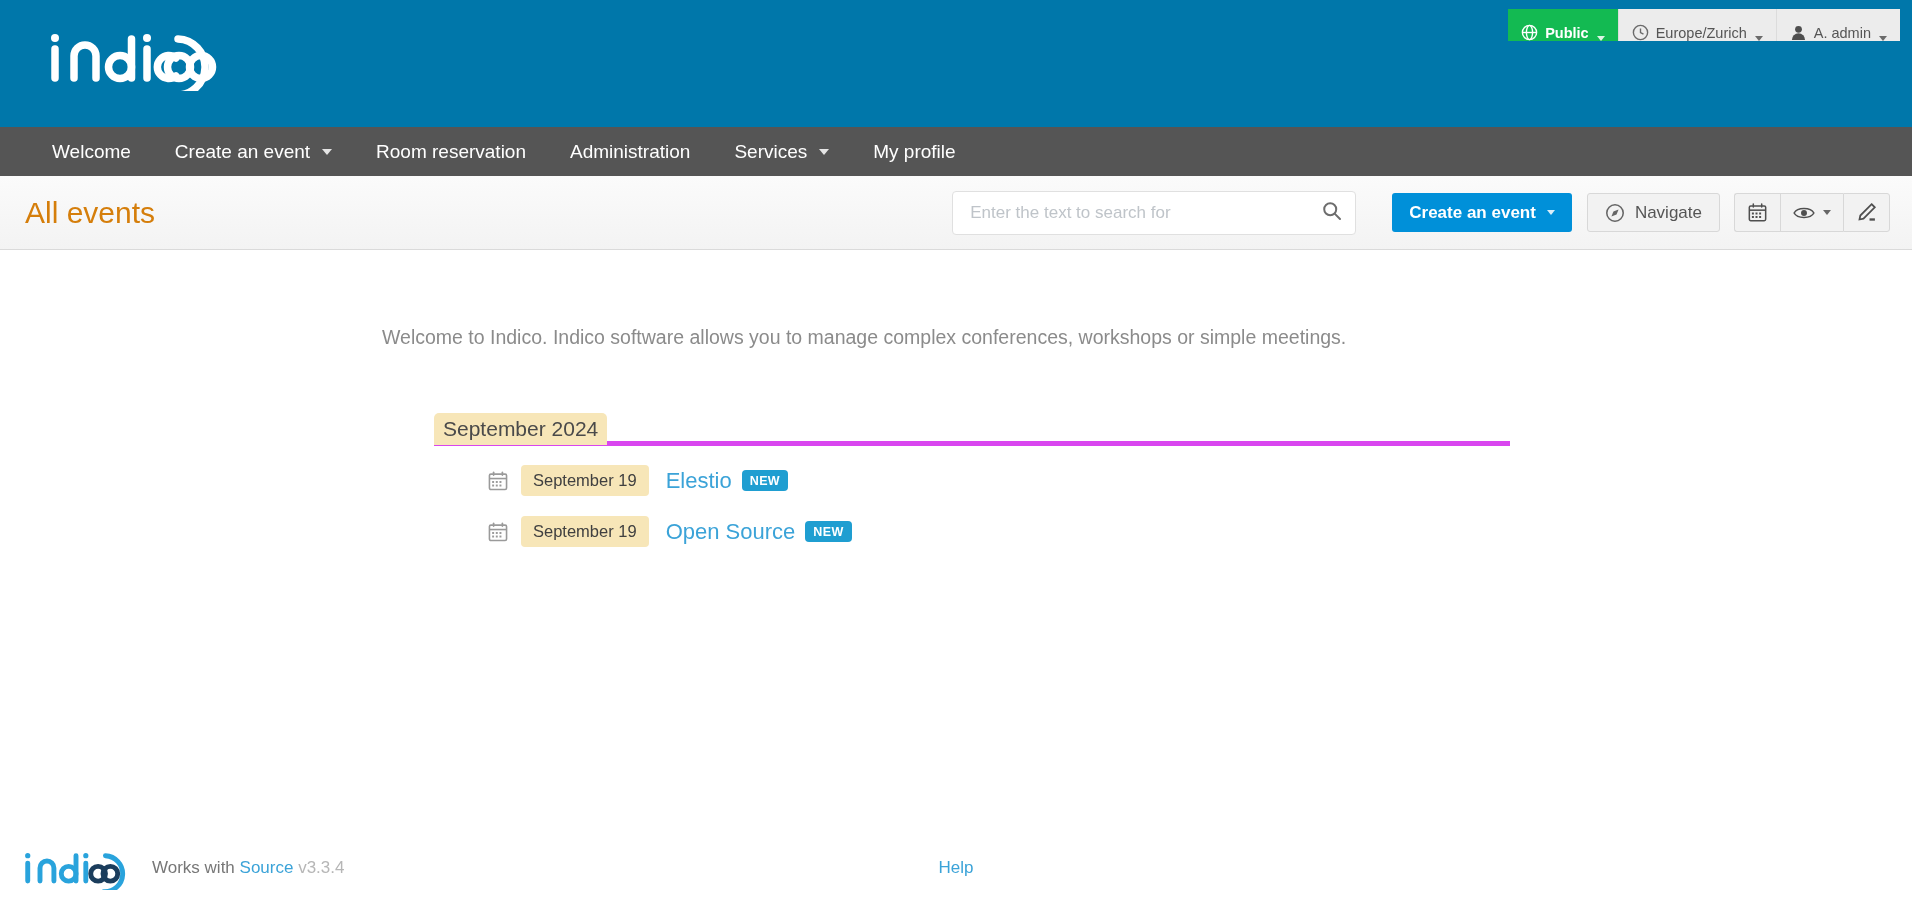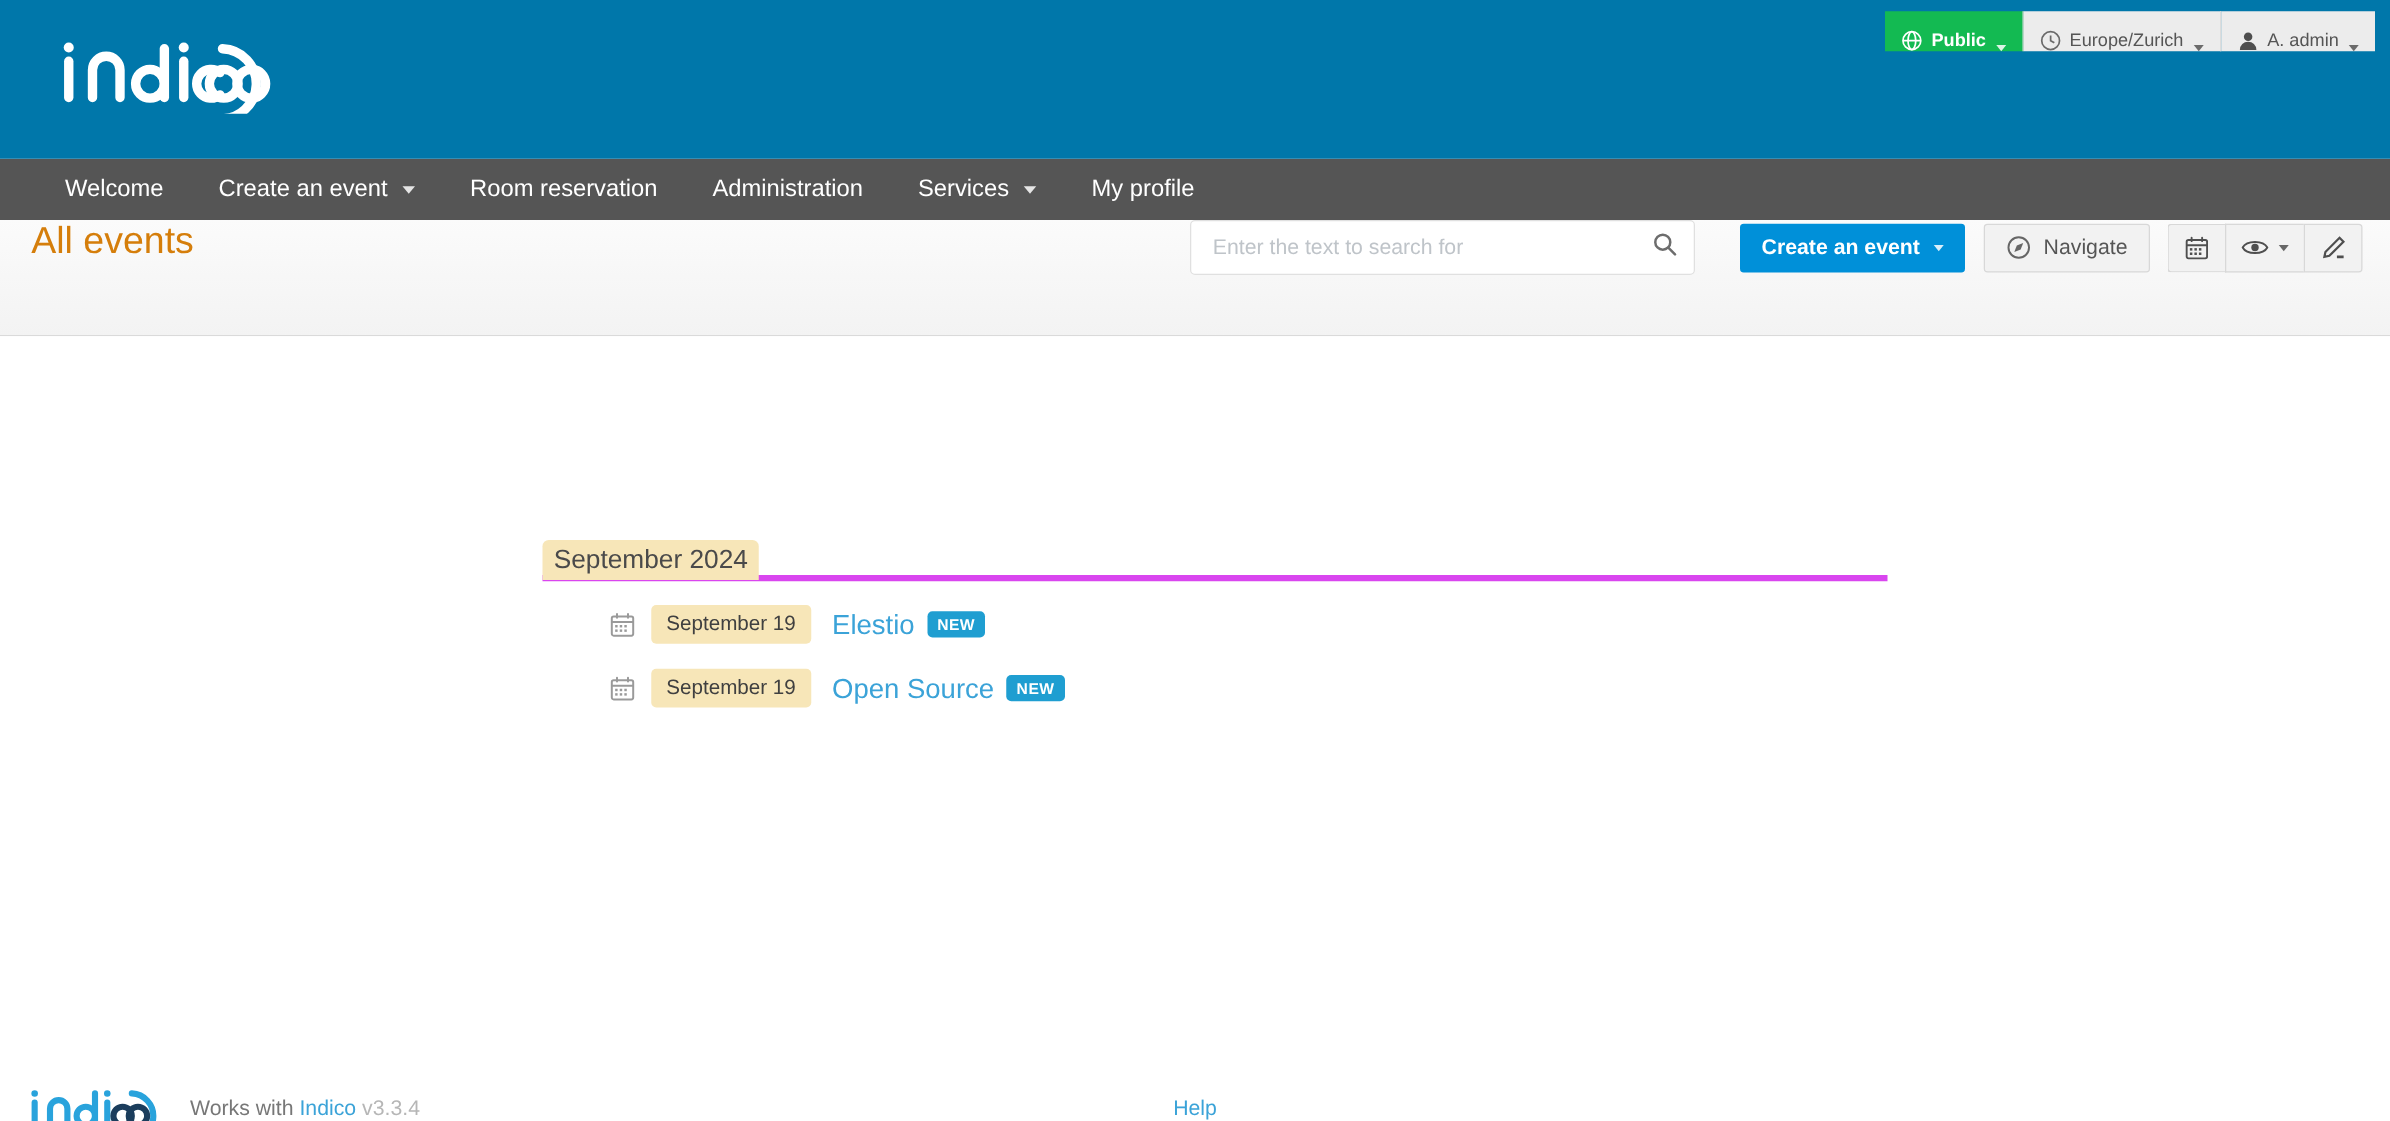--- a/index.html
+++ b/index.html
@@ -78,25 +78,25 @@
     white-space: nowrap;
   }
   .nav-item .caret-down {
     border-left-width: 5.5px;
     border-right-width: 5.5px;
     border-top-width: 6px;
   }
 
   
   .page-header {
-    height: 93px;
+    height: 74px;
     background: linear-gradient(to bottom, #fbfbfb 0%, #f3f3f3 100%);
     border-bottom: 1px solid #dadada;
     display: flex;
-    align-items: flex-start;
+    align-items: center;
     padding: 0 22px 0 22px;
     position: relative;
   }
   .page-title {
     color: #d57e0b;
     font-size: 30px;
     font-weight: normal;
     margin: 0;
     padding-left: 3px;
   }
@@ -450,20 +450,21 @@
           </svg>
         </span>
       </button>
     </div>
   </div>
 </div>
 
 <div class="content">
 
   <div class="welcome-block">
+    <p>Welcome to Indico. Indico software allows you to manage complex conferences, workshops or simple meetings.</p>
   </div>
 
   <div class="month-wrap">
     <div class="month-header">
       <span class="month-label">September 2024</span>
     </div>
 
     <div class="event-list">
 
       <div class="event-row">
@@ -529,18 +530,18 @@
         <circle cx="93" cy="33" r="9"></circle>
         <circle cx="108" cy="33" r="9"></circle>
       </g>
       <circle cx="7" cy="11" r="3.2" fill="#29a3dc"></circle>
       <circle cx="78" cy="11" r="3.2" fill="#29a3dc"></circle>
     </svg>
   </div>
 
   <div class="footer-text">
     <span>Works with</span>
-    <span class="link">Indico</span>
+    <span class="link">Source</span>
     <span class="ver">v3.3.4</span>
   </div>
 
   <a class="footer-help">Help</a>
 </div>
 
 </body></html>

